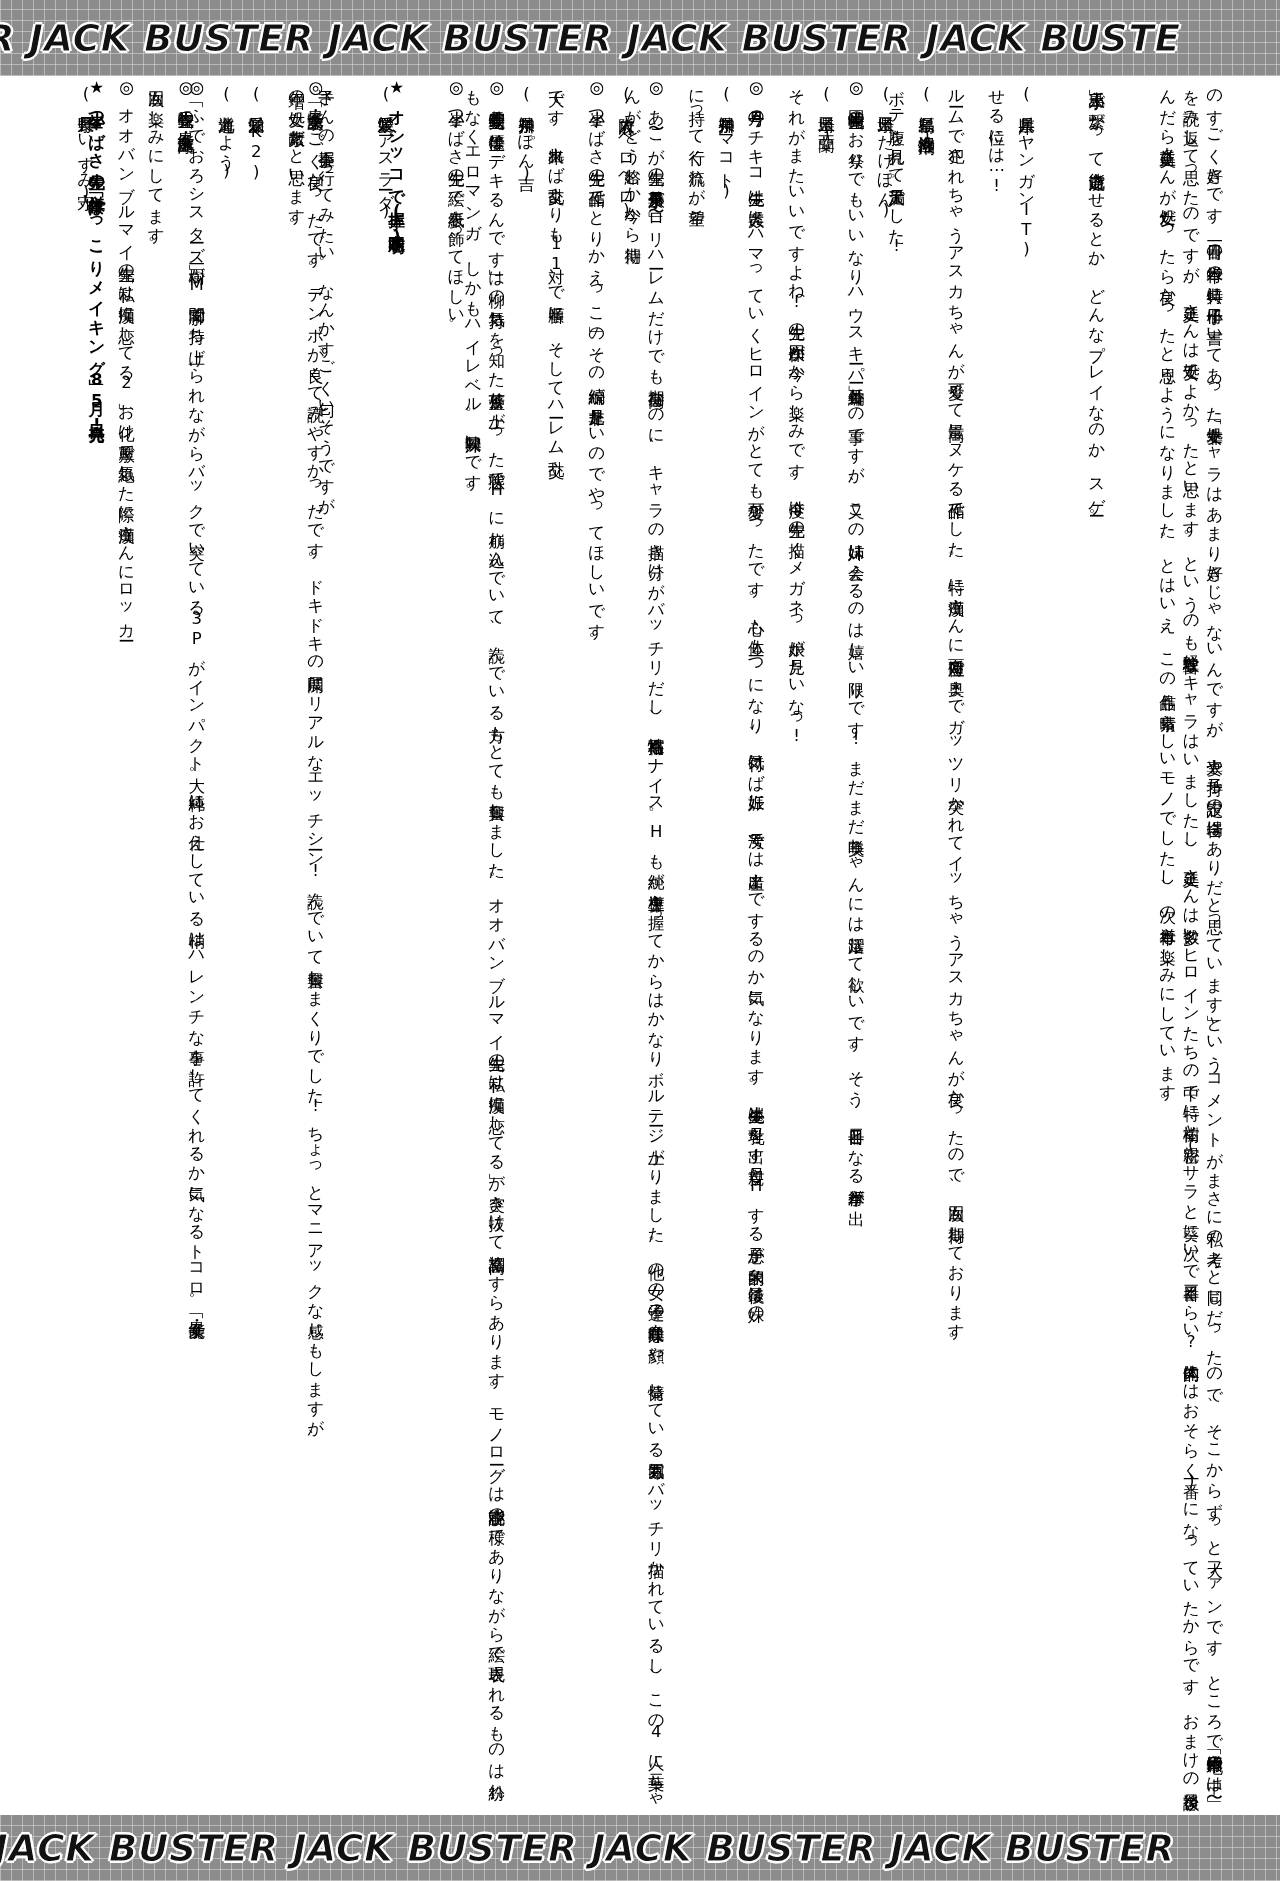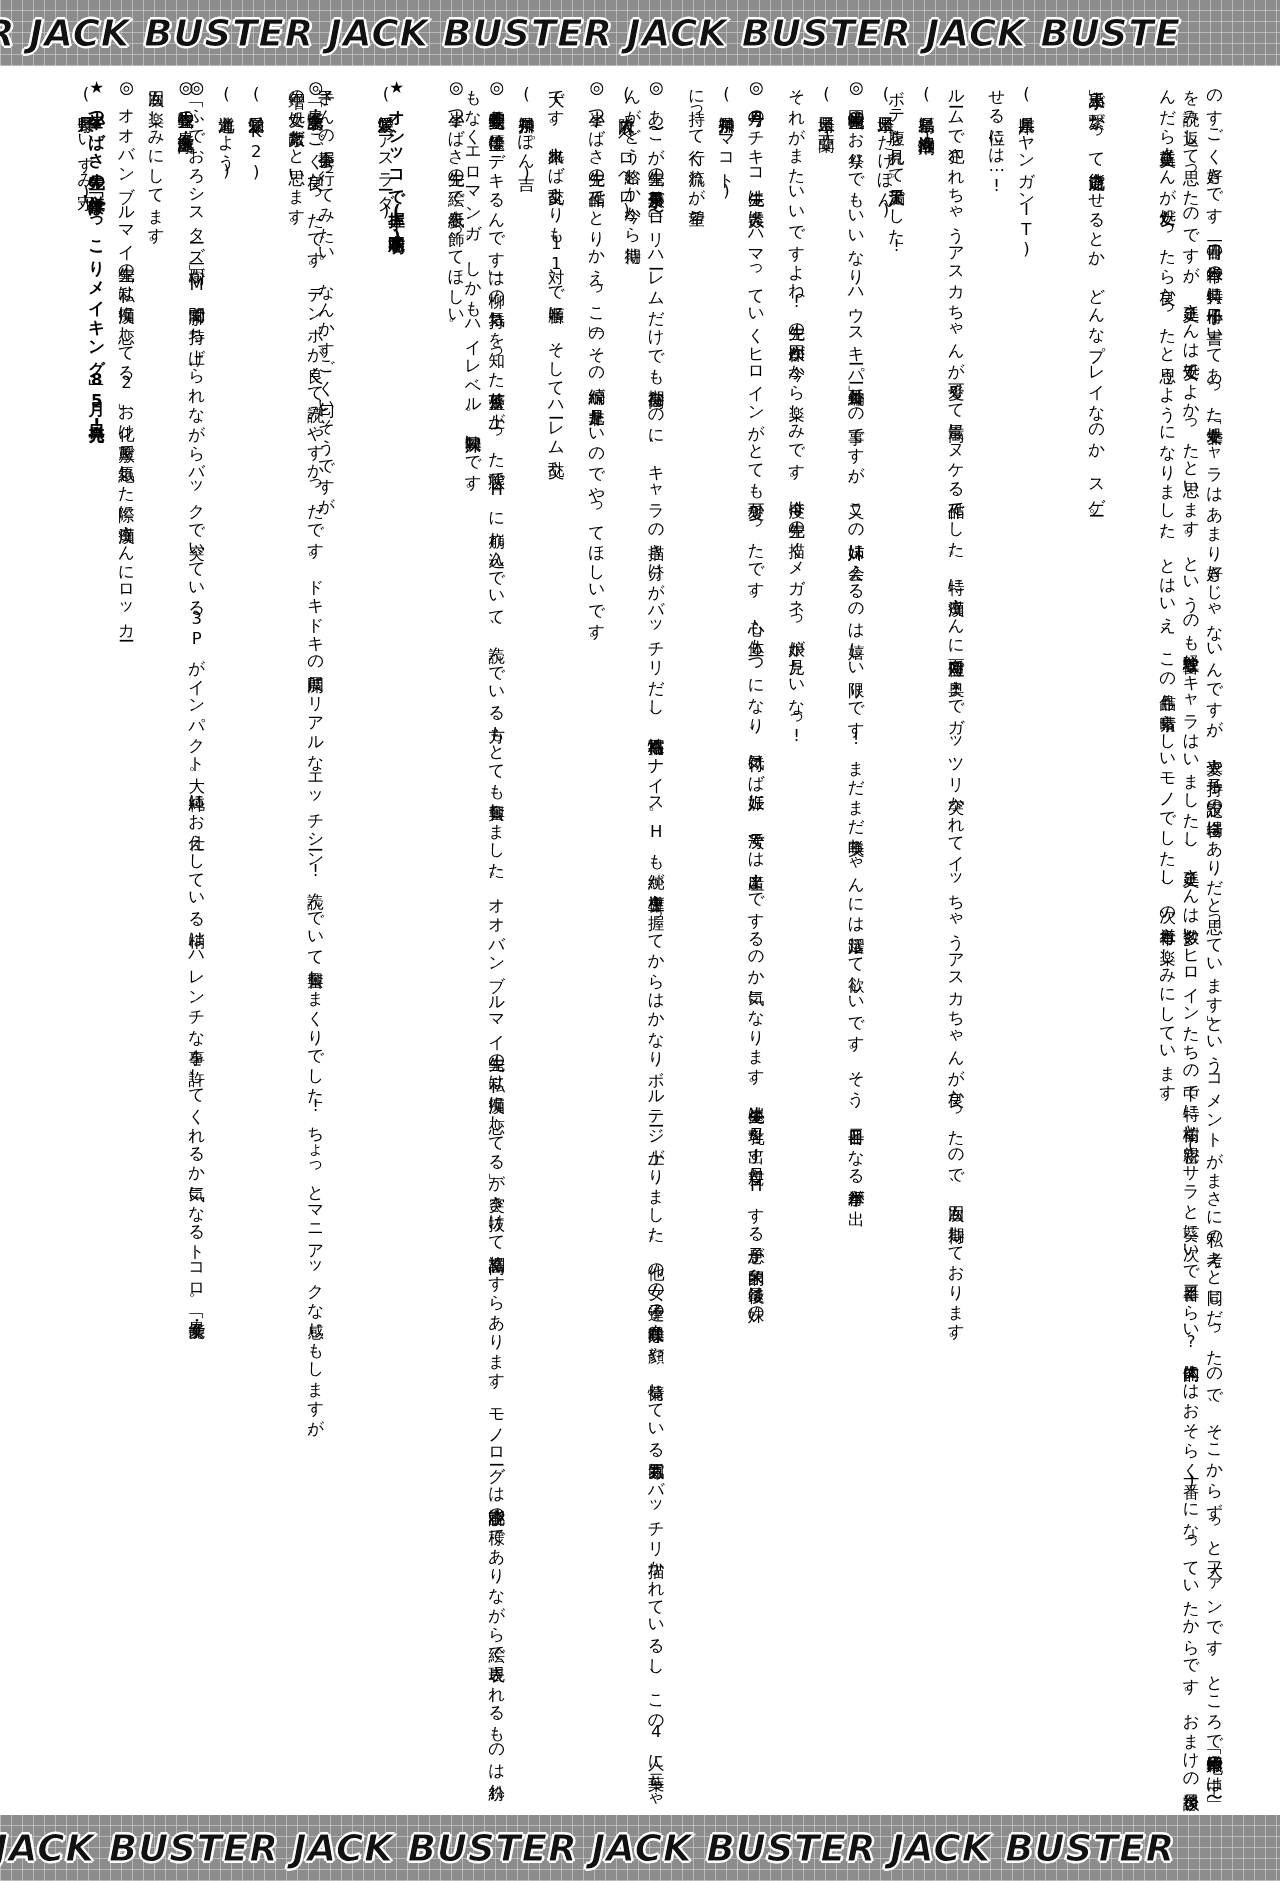--- a/index.html
+++ b/index.html
@@ -13,21 +13,21 @@
     font-family: "DejaVu Sans", sans-serif;
     overflow: hidden;
     position: relative;
   }
 
   
   .banner {
     position: absolute;
     left: 0;
     width: 1280px;
-    height: 66px;
+    height: 76px;
     background: #8c8c8c;
     overflow: hidden;
   }
   .banner.top { top: 0; }
   .banner.bottom { top: 1815px; height: 66px; }
 
   .banner .grid {
     position: absolute;
     inset: 0;
     background-image:

